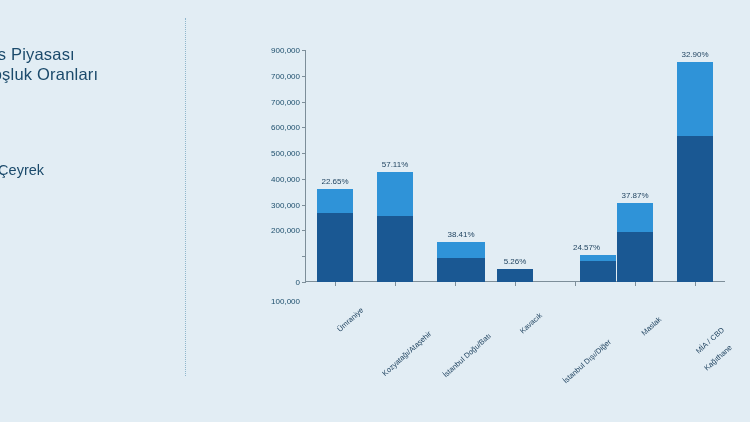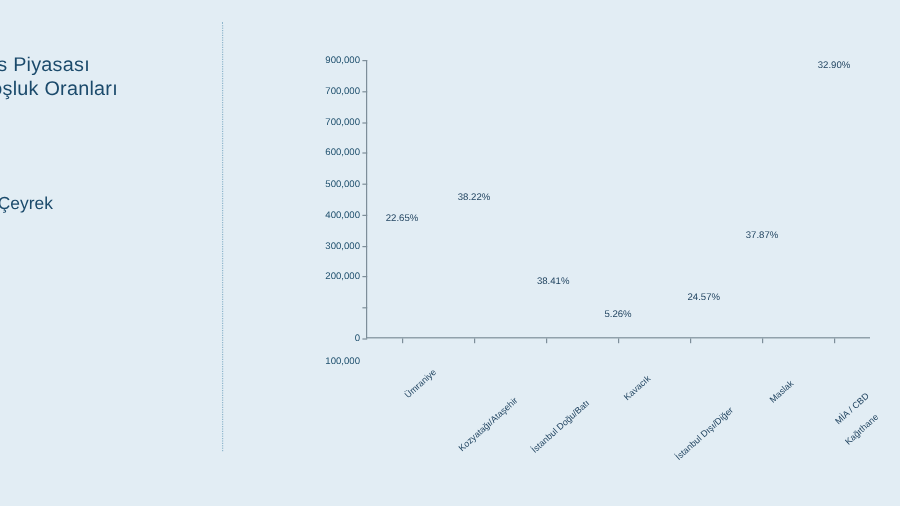--- a/index.html
+++ b/index.html
@@ -47,21 +47,21 @@
   .ytick-mark{
     position:absolute;left:-3px;width:4px;height:1px;background:#7d8e99;
   }
   .xtick-mark{
     position:absolute;bottom:-4px;width:1px;height:4px;background:#7d8e99;
   }
 
   .bars{position:absolute;left:0;top:0;width:420px;height:232px;}
   .bar-group{
     position:absolute;bottom:0;
-    display:flex;flex-direction:row;justify-content:flex-end;
+    display:flex;flex-direction:column;justify-content:flex-end;
   }
   .seg-top{background:#2f93d8;}
   .seg-bot{background:#1a5893;}
   .bar-label{
     position:absolute;bottom:100%;left:50%;transform:translateX(-50%);
     margin-bottom:3px;font-size:8px;color:#1b3f5c;white-space:nowrap;
   }
 
   .xlabels{position:absolute;left:65px;top:284px;width:420px;height:100px;}
   .xlabel{
@@ -115,21 +115,21 @@
           <div class="ytick-mark" style="top: 0px;"></div>
         </div>
       <div class="bars" id="bar-host">
           <div class="bar-group" style="left: 12px; width: 36px; height: 92.8px; justify-content: flex-end;">
             <div class="bar-label">22.65%</div>
             <div class="seg-top" style="height: 23.7156px; background: rgb(47, 147, 216);"></div>
             <div class="seg-bot" style="height: 69.0844px; background: rgb(26, 88, 147);"></div>
           </div>
           <div class="xtick-mark" style="left: 30px;"></div>
           <div class="bar-group" style="left: 72px; width: 36px; height: 109.556px;">
-            <div class="bar-label">38.22%</div>
+            <div class="bar-label">57.11%</div>
             <div class="seg-top" style="height: 43.0489px; background: rgb(47, 147, 216);"></div>
             <div class="seg-bot" style="height: 66.5067px; background: rgb(26, 88, 147);"></div>
           </div>
           <div class="xtick-mark" style="left: 90px;"></div>
           <div class="bar-group" style="left: 132px; width: 48px; height: 40.4711px;">
             <div class="bar-label">38.41%</div>
             <div class="seg-top" style="height: 15.9822px; background: rgb(47, 147, 216);"></div>
             <div class="seg-bot" style="height: 24.4889px; background: rgb(26, 88, 147);"></div>
           </div>
           <div class="xtick-mark" style="left: 150px;"></div>

